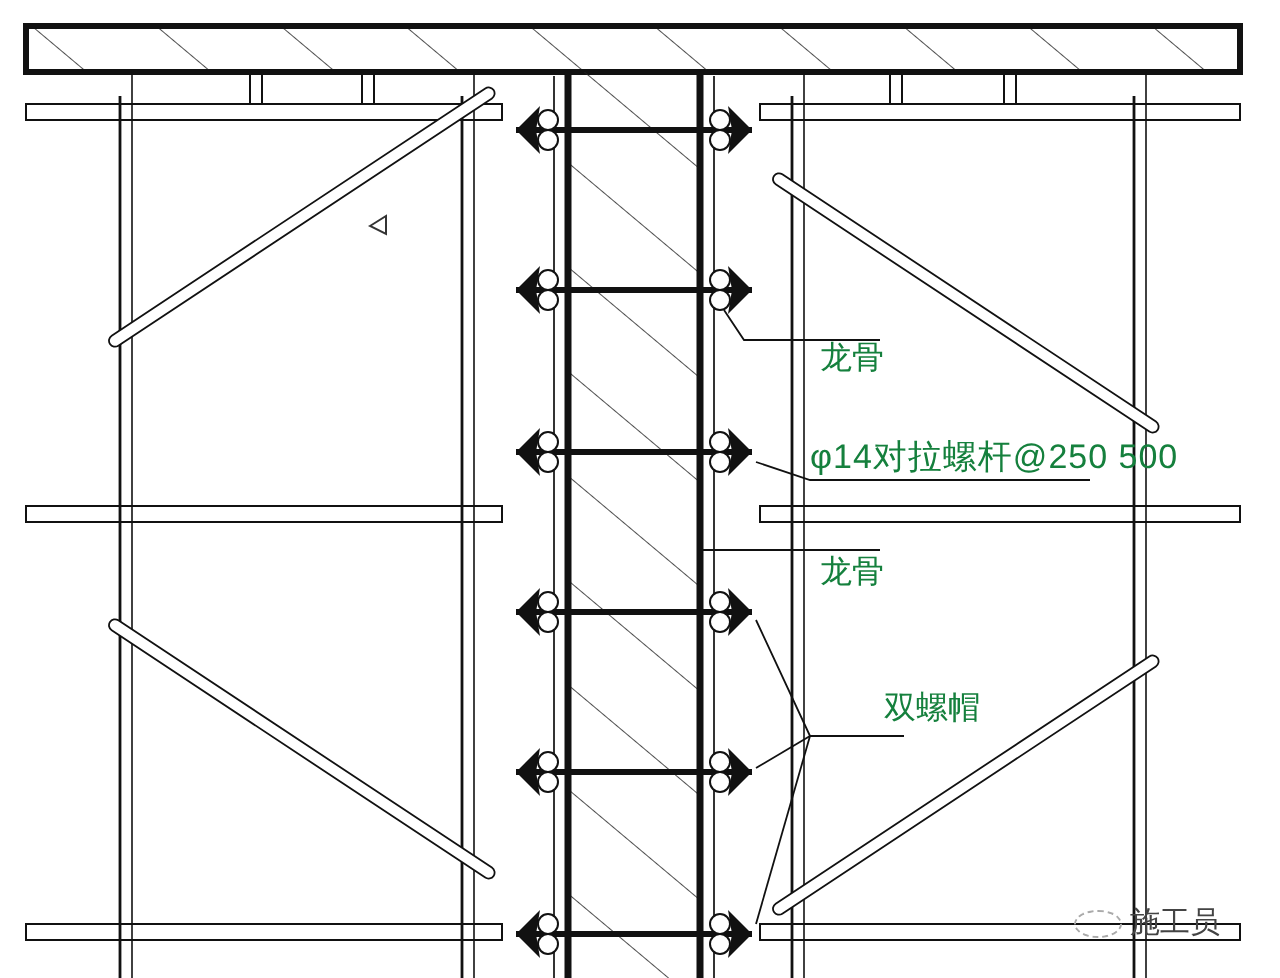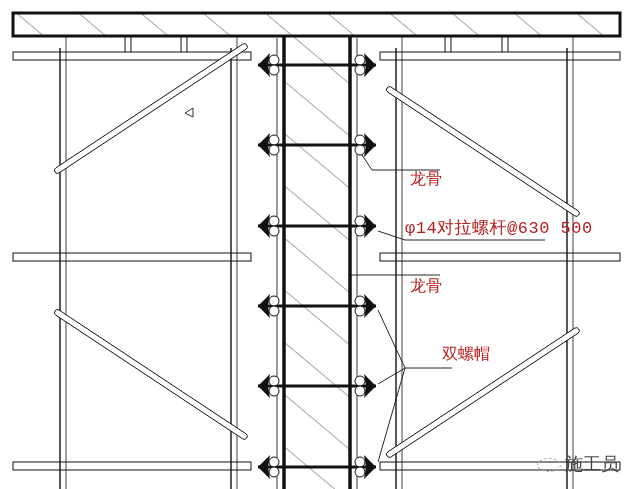--- a/index.html
+++ b/index.html
@@ -1,22 +1,22 @@
 <!DOCTYPE html>
 <html><head>
 <meta charset="utf-8">
 <style>
   html,body{margin:0;padding:0;background:#ffffff;}
   body{width:640px;height:489px;overflow:hidden;position:relative;font-family:"DejaVu Sans",sans-serif;}
   svg{position:absolute;left:0;top:0;}
-  .lbl{position:absolute;font-family:Liberation Mono, monospace;color:#b91c1c;white-space:nowrap;line-height:1;}
+  .lbl{position:absolute;font-family:Liberation Sans, sans-serif;color:#15803d;white-space:nowrap;line-height:1;}
   .lbl-keel{font-size:16px;}
   .lbl-tie{font-size:17px;letter-spacing:0.5px;}
   .lbl-nut{font-size:16px;margin-left:32px;}
-  .wm{position:absolute;font-size:18px;color:#444;white-space:nowrap;}
+  .wm{position:absolute;font-size:15px;color:#444;white-space:nowrap;}
   .wm-icon{display:inline-block;width:22px;height:12px;border:1px dashed #aaa;border-radius:50%;margin-right:4px;vertical-align:middle;}
 </style>
 </head>
 <body>
 
 <svg width="640" height="489" viewBox="0 0 640 489">
   <defs>
     <pattern id="hatch" patternUnits="userSpaceOnUse" width="40" height="40" patternTransform="rotate(-50)">
       <line x1="0" y1="0" x2="0" y2="40" stroke="#222" stroke-width="0.8"></line>
     </pattern>
@@ -122,19 +122,19 @@
     <polyline points="362,155 372,170 440,170"></polyline>
     <polyline points="378,231 405,240 545,240"></polyline>
     <polyline points="350,275 440,275"></polyline>
     <polyline points="378,310 405,368 452,368"></polyline>
     <line x1="405" y1="368" x2="378" y2="384"></line>
     <line x1="405" y1="368" x2="378" y2="462"></line>
   </g>
 </svg>
 
 <div class="lbl lbl-keel" style="left:410px;top:172px;">龙骨</div>
-<div class="lbl lbl-tie" style="left:405px;top:220px;">φ14对拉螺杆@630  500</div>
+<div class="lbl lbl-tie" style="left:405px;top:220px;">φ14对拉螺杆@250  500</div>
 <div class="lbl lbl-keel" style="left:410px;top:279px;">龙骨</div>
 <div class="lbl lbl-nut" style="left:410px;top:347px;">双螺帽</div>
 
 <div class="wm" style="left:537px;top:452px;">
   <span class="wm-icon"></span><span>施工员</span>
 </div>
 
 </body></html>

